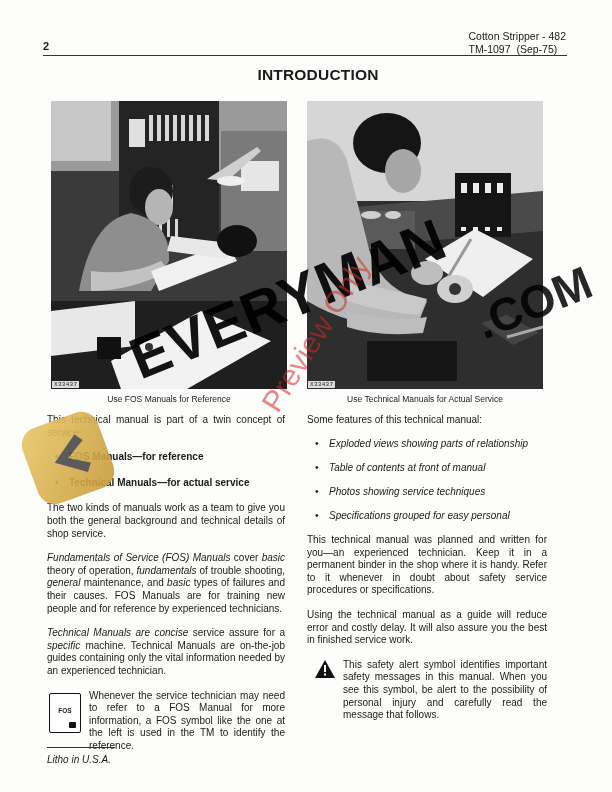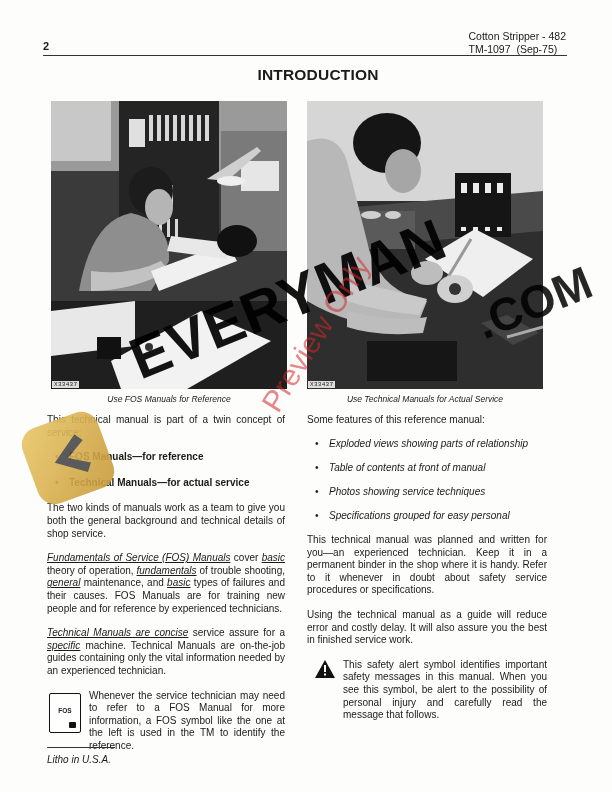--- a/index.html
+++ b/index.html
@@ -10,34 +10,34 @@
     }
     .hdr-page { position: absolute; left: 43px; top: 40px; font-size: 11px; font-weight: bold; }
     .hdr-right { position: absolute; right: 46px; top: 30px; text-align: left; font-size: 10.5px; line-height: 13px; }
     .hdr-rule { position: absolute; left: 43px; right: 45px; top: 55px; height: 1px; background: #333; }
     .title { position: absolute; left: 0; right: 0; top: 66px; text-align: center; font-size: 15.5px; font-weight: bold; letter-spacing: 0.2px; padding-left: 24px; }
 
     .photo { position: absolute; background: #2a2a2a; overflow: hidden; }
     .photo-left { left: 51px; top: 101px; width: 236px; height: 288px; }
     .photo-right { left: 307px; top: 101px; width: 236px; height: 288px; }
     .photo-code { position: absolute; left: 1px; bottom: 1px; font-family: "Liberation Mono", monospace; font-size: 6px; background: #ddd; color: #222; padding: 0 2px; letter-spacing: 0.3px; }
-    .caption { position: absolute; top: 394px; font-size: 8.5px; font-style: italic; text-align: center; }
+    .caption { position: absolute; top: 394px; font-size: 8.5px; text-align: center; }
     .cap-left { left: 51px; width: 236px; }
     .cap-right { left: 307px; width: 236px; text-align: center; }
 
     .col { position: absolute; font-size: 10px; line-height: 12.6px; text-align: justify; }
     .col-left { left: 47px; width: 238px; top: 414px; }
     .col-right { left: 307px; width: 240px; top: 414px; }
     .col p { margin: 0 0 12px 0; }
     .blist { margin: 0; padding: 0; list-style: none; }
     .blist li { position: relative; padding-left: 22px; margin-bottom: 12px; }
     .blist li::before { content: "•"; position: absolute; left: 8px; }
     .bold-list li { font-weight: bold; margin-bottom: 13px; }
     .ital-list li { font-style: italic; margin-bottom: 11.5px; }
-    .i { font-style: italic; text-decoration: underline; }
+    .i { font-style: italic; }
 
     .fos-wrap { position: relative; padding-left: 42px; min-height: 50px; }
     .fos-icon { position: absolute; left: 2px; top: 3px; width: 30px; height: 38px; border: 1.5px solid #111; border-radius: 2px; background: #fff; }
     .fos-icon .fos-txt { position: absolute; left: 0; right: 0; top: 11px; text-align: center; font-size: 6.5px; font-weight: bold; }
     .fos-icon .fos-badge { position: absolute; right: 4px; bottom: 4px; width: 7px; height: 6px; background: #111; border-radius: 1px; }
 
     .warn-wrap { position: relative; }
     .warn-icon { position: absolute; left: 8px; top: 1px; }
     .warn-first { padding-left: 36px; }
 
@@ -157,21 +157,21 @@
   <div class="fos-wrap">
     <div class="fos-icon">
       <div class="fos-txt">FOS</div>
       <div class="fos-badge"></div>
     </div>
     <div>Whenever the service technician may need to refer to a FOS Manual for more information, a FOS symbol like the one at the left is used in the TM to identify the reference.</div>
   </div>
 </div>
 
 <div class="col col-right">
-  <p style="margin-bottom:11px">Some features of this reference manual:</p>
+  <p style="margin-bottom:11px">Some features of this technical manual:</p>
   <ul class="blist ital-list">
     <li>Exploded views showing parts of relationship</li>
     <li>Table of contents at front of manual</li>
     <li>Photos showing service techniques</li>
     <li>Specifications grouped for easy personal</li>
   </ul>
   <p>This technical manual was planned and written for you—an experienced technician. Keep it in a permanent binder in the shop where it is handy. Refer to it whenever in doubt about safety service procedures or specifications.</p>
   <p>Using the technical manual as a guide will reduce error and costly delay. It will also assure you the best in finished service work.</p>
   <div class="warn-wrap">
     <svg class="warn-icon" width="20" height="18" viewBox="0 0 20 18">

